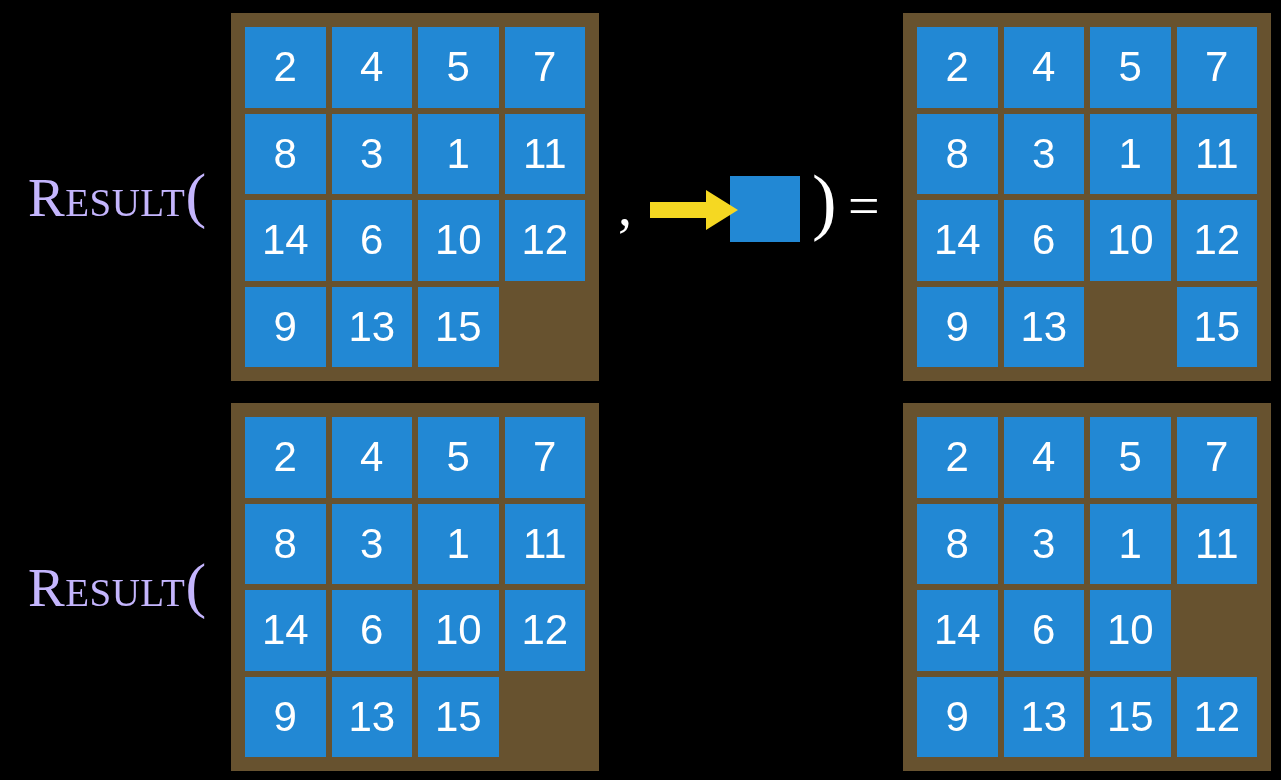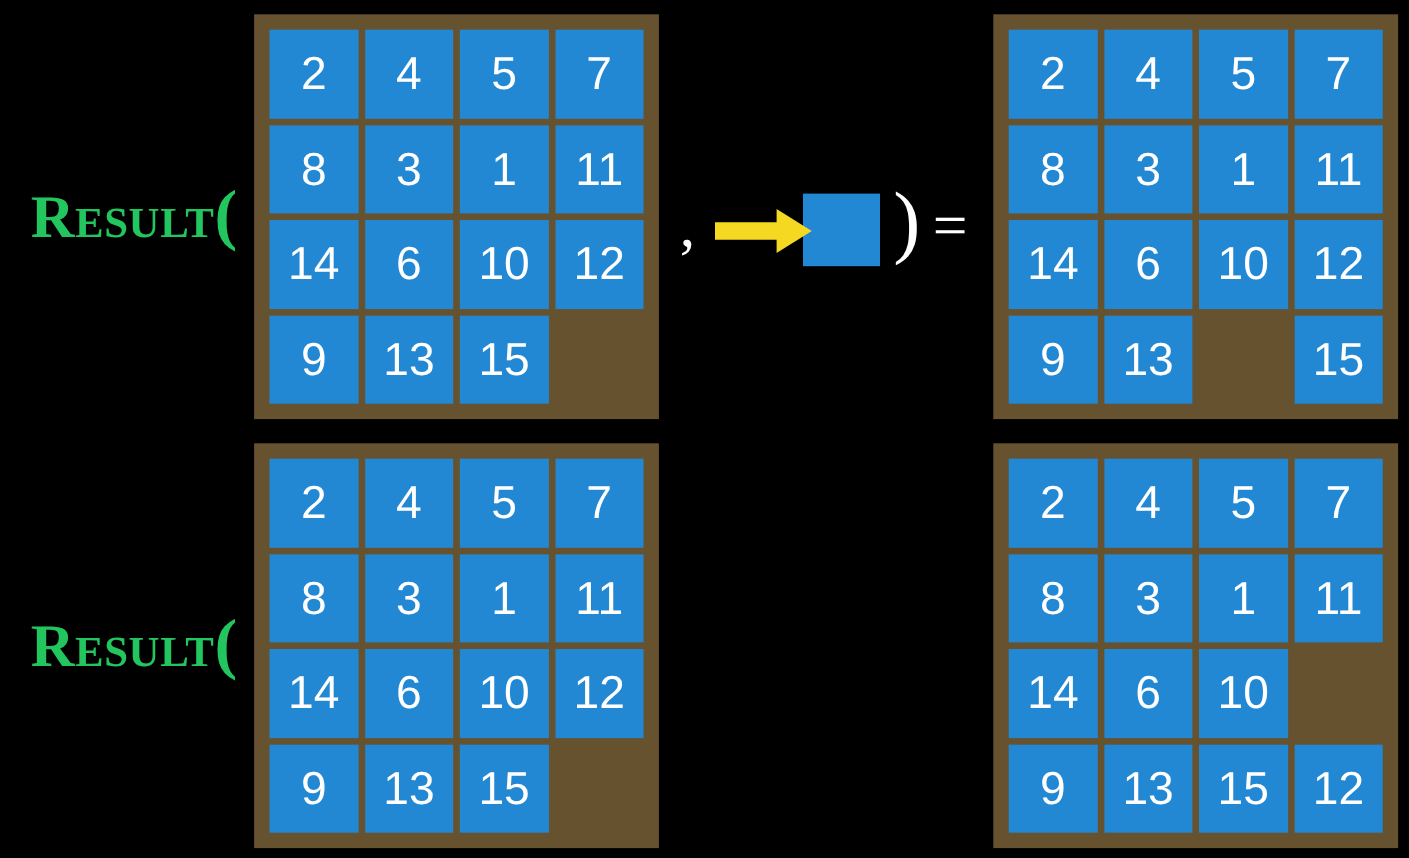--- a/index.html
+++ b/index.html
@@ -24,28 +24,27 @@
   }
   #row-top    { top: 0px; }
   #row-bottom { top: 390px; }
 
   
   .result-label {
     position: absolute;
     left: 28px;
     top: 50%;
     transform: translateY(-50%);
-    color: #22c55e;
+    color: #c4b5fd;
     font-family: "Liberation Serif", serif;
     font-size: 55px;
     font-variant: small-caps;
     letter-spacing: 0.5px;
     white-space: nowrap;
     line-height: 1;
-    font-weight: bold;
   }
   .result-label .paren {
     font-variant: normal;
     font-size: 62px;
   }
 
   
   .board {
     position: absolute;
     width: 368px;

